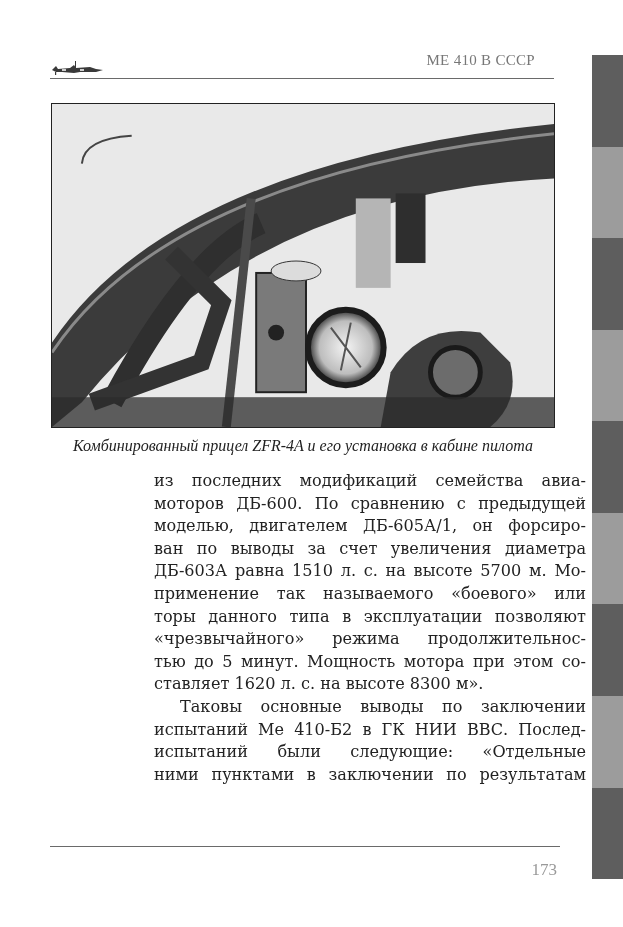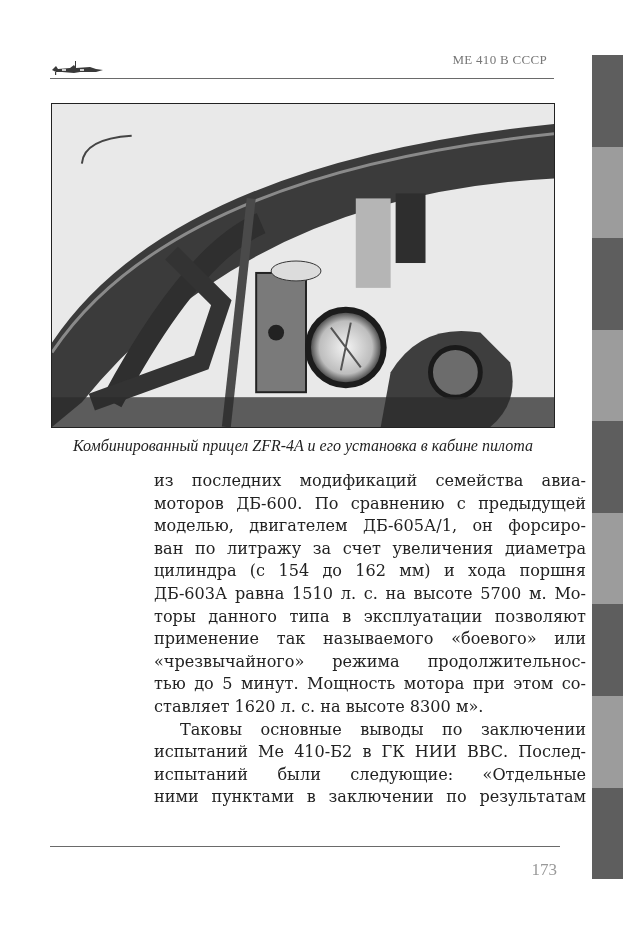--- a/index.html
+++ b/index.html
@@ -4,22 +4,22 @@
 <style>
   html, body { margin: 0; padding: 0; }
   body {
     width: 623px; height: 927px; position: relative; overflow: hidden;
     background: #ffffff;
     font-family: "DejaVu Serif", "Liberation Serif", serif;
     color: #1a1a1a;
   }
   .header-plane { position: absolute; left: 50px; top: 60px; width: 54px; height: 16px; }
   .header-title {
-    position: absolute; right: 76px; top: 52px;
-    font-family: "Liberation Serif", serif; font-size: 13px; color: #777;
+    position: absolute; right: 88px; top: 52px;
+    font-family: "Liberation Serif", serif; font-size: 15px; color: #777;
     letter-spacing: 0.3px;
   }
   .header-rule { position: absolute; left: 50px; top: 78px; width: 504px; height: 1px; background: #6a6a6a; }
   .side-strip { position: absolute; left: 592px; top: 55px; width: 31px; height: 824px; display: flex; flex-direction: column; }
   .side-strip .band { flex: 1; }
   .photo {
     position: absolute; left: 51px; top: 103px; width: 504px; height: 325px;
     border: 1px solid #222; box-sizing: border-box; overflow: hidden; background: #ececec;
   }
   .photo svg { display: block; width: 100%; height: 100%; }
@@ -96,25 +96,24 @@
       <rect x="0" y="295" width="504" height="30" fill="#2c2c2c" opacity="0.75"></rect>
     </svg>
   </div>
 
   <div class="caption">Комбинированный прицел ZFR-4A и его установка в кабине пилота</div>
 
   <div class="body-text">
     <span class="line">из последних модификаций семейства авиа-</span>
     <span class="line">моторов ДБ-600. По сравнению с предыдущей</span>
     <span class="line">моделью, двигателем ДБ-605А/1, он форсиро-</span>
-    <span class="line">ван по литражу за счет увеличения диаметра</span>
-    <span class="line">цилиндра (с 154 до 162 мм) и хода поршня</span>
+    <span class="line">ван по выводы за счет увеличения диаметра</span>
     <span class="line">ДБ-603А равна 1510 л. с. на высоте 5700 м. Мо-</span>
+    <span class="line">применение так называемого «боевого» или</span>
     <span class="line">торы данного типа в эксплуатации позволяют</span>
-    <span class="line">применение так называемого «боевого» или</span>
     <span class="line">«чрезвычайного» режима продолжительнос-</span>
     <span class="line">тью до 5 минут. Мощность мотора при этом со-</span>
     <span class="line last">ставляет 1620 л. с. на высоте 8300 м».</span>
     <span class="line indent">Таковы основные выводы по заключении</span>
     <span class="line">испытаний Ме 410-Б2 в ГК НИИ ВВС. Послед-</span>
     <span class="line">испытаний были следующие: «Отдельные</span>
     <span class="line">ними пунктами в заключении по результатам</span>
   </div>
 
   <div class="footer-rule"></div>

